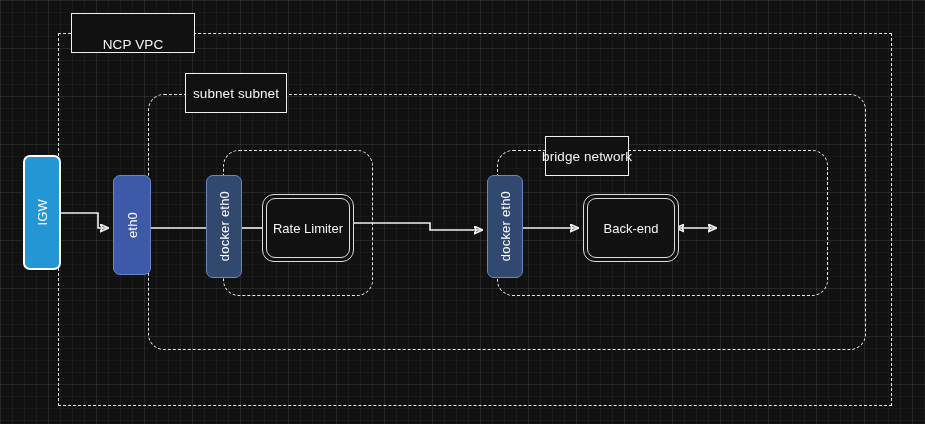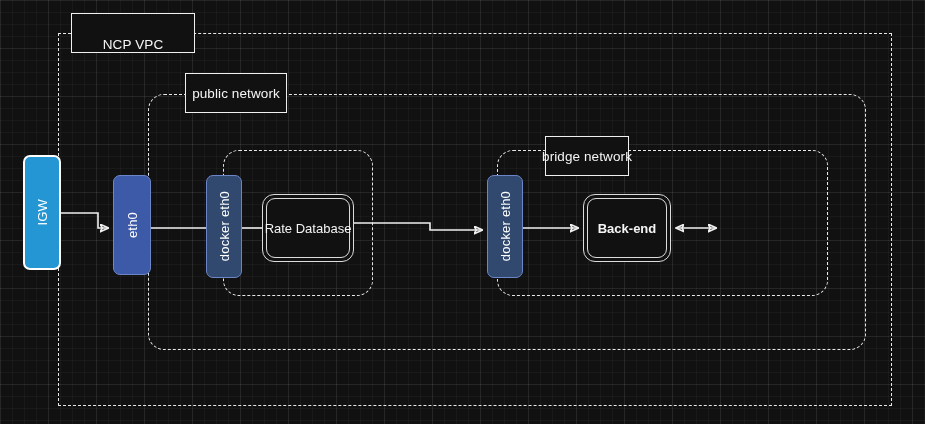--- a/index.html
+++ b/index.html
@@ -146,21 +146,21 @@
 
     <line x1="523" y1="228" x2="578" y2="228" marker-end="url(#ah)"></line>
 
     <line x1="676" y1="228" x2="716" y2="228" marker-end="url(#ah)" marker-start="url(#ahs)"></line>
   </svg>
 
   <div class="chip" style="left:71px;  top:13px;  width:124px; height:40px;align-items:flex-end;">
       <span>NCP VPC</span>
     </div>
   <div class="chip" style="left:185px; top:73px;  width:102px; height:40px;">
-      <span>public network</span>
+      <span>subnet subnet</span>
     </div>
   <div class="chip" style="left:545px; top:136px; width:84px; height:40px;text-align:right;">
       <span>bridge network</span>
     </div>
 
   <div class="node igw" style="left:23px; top:155px; width:38px; height:115px;">
     <span class="vtext">IGW</span>
   </div>
 
   <div class="node eth" style="left:113px; top:175px; width:38px; height:100px;">
@@ -169,21 +169,21 @@
 
   <div class="node dockereth" style="left:206px; top:175px; width:36px; height:103px;">
     <span class="vtext">docker eth0</span>
   </div>
 
   <div class="node dockereth" style="left:487px; top:175px; width:36px; height:103px;">
     <span class="vtext">docker eth0</span>
   </div>
 
   <div class="svc" style="left:262px; top:194px; width:92px; height:68px;">
-    <div class="inner">Rate Database</div>
+    <div class="inner">Rate Limiter</div>
   </div>
 
-  <div class="svc" style="left:583px; top:194px; width:88px; height:68px;font-weight:bold;">
+  <div class="svc" style="left:583px; top:194px; width:96px; height:68px;">
     <div class="inner">Back-end</div>
   </div>
 
 
 </div>
 
 </body></html>

